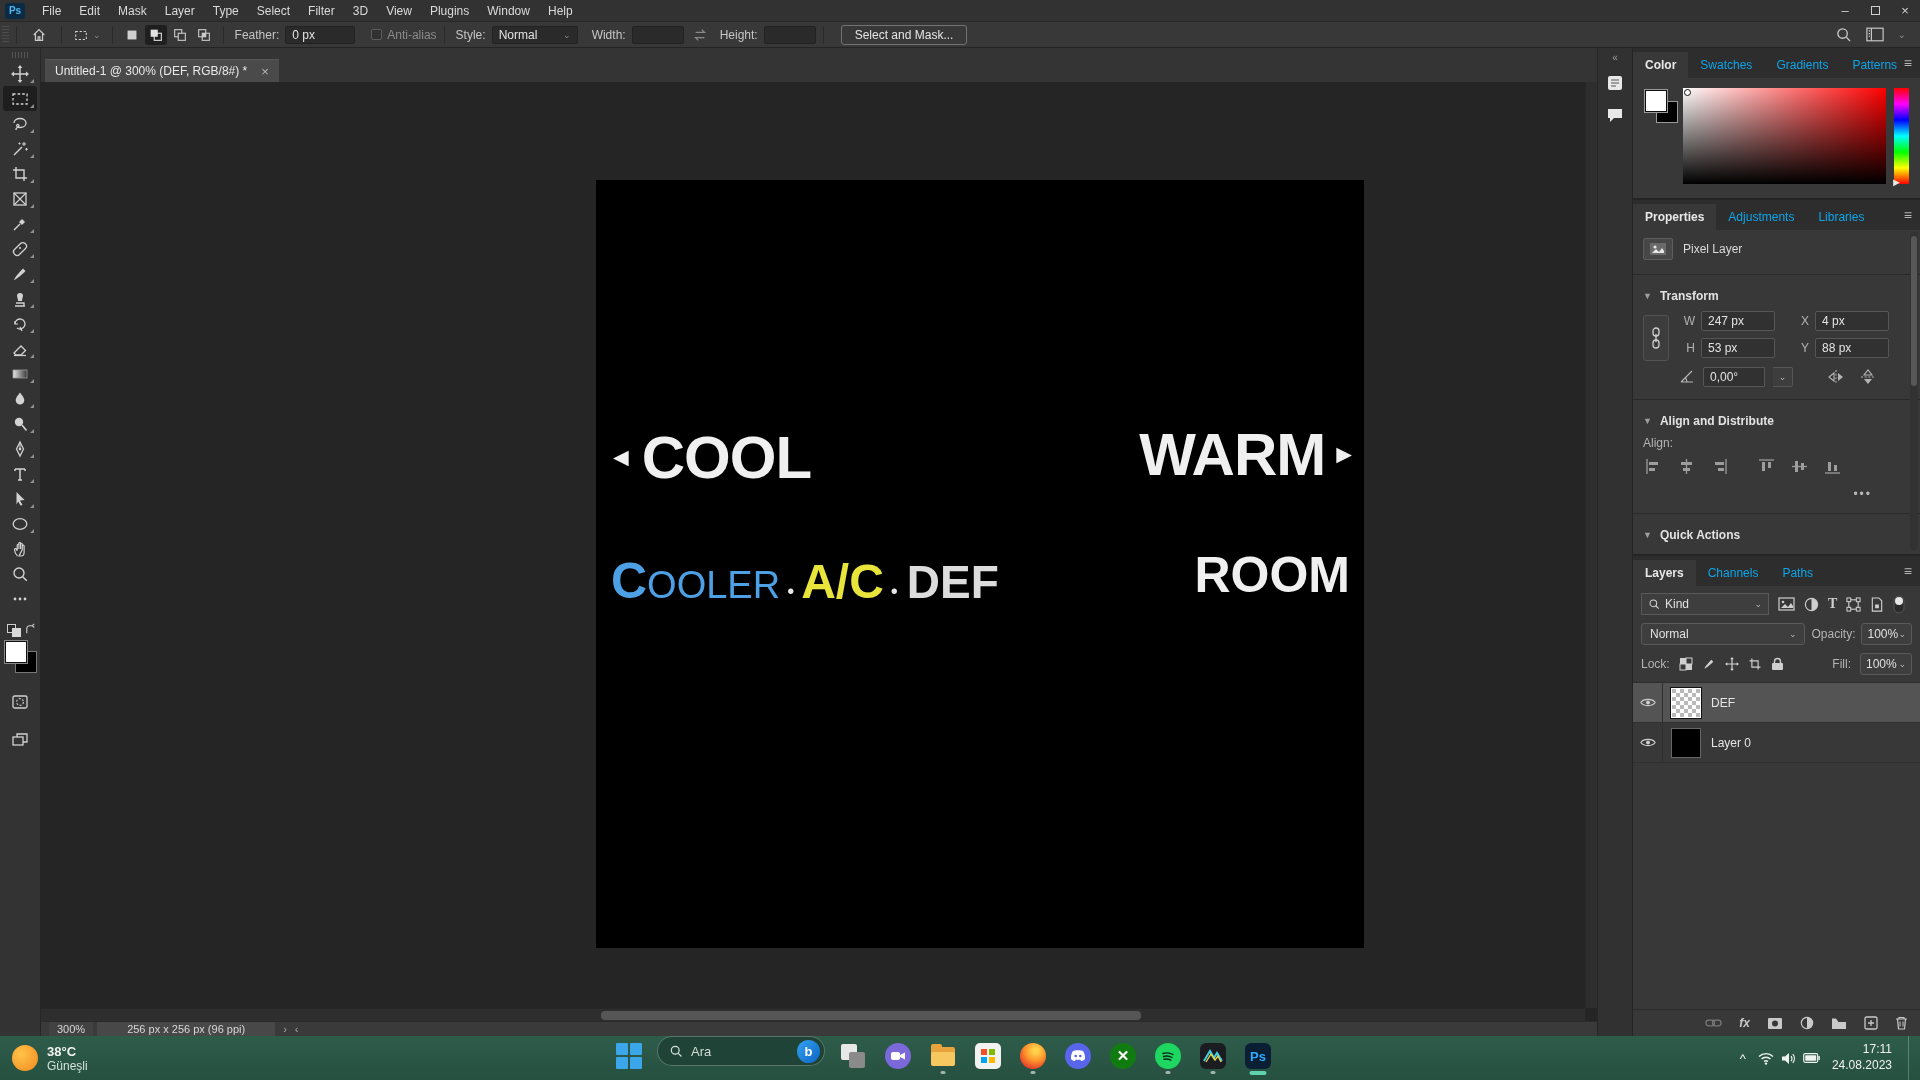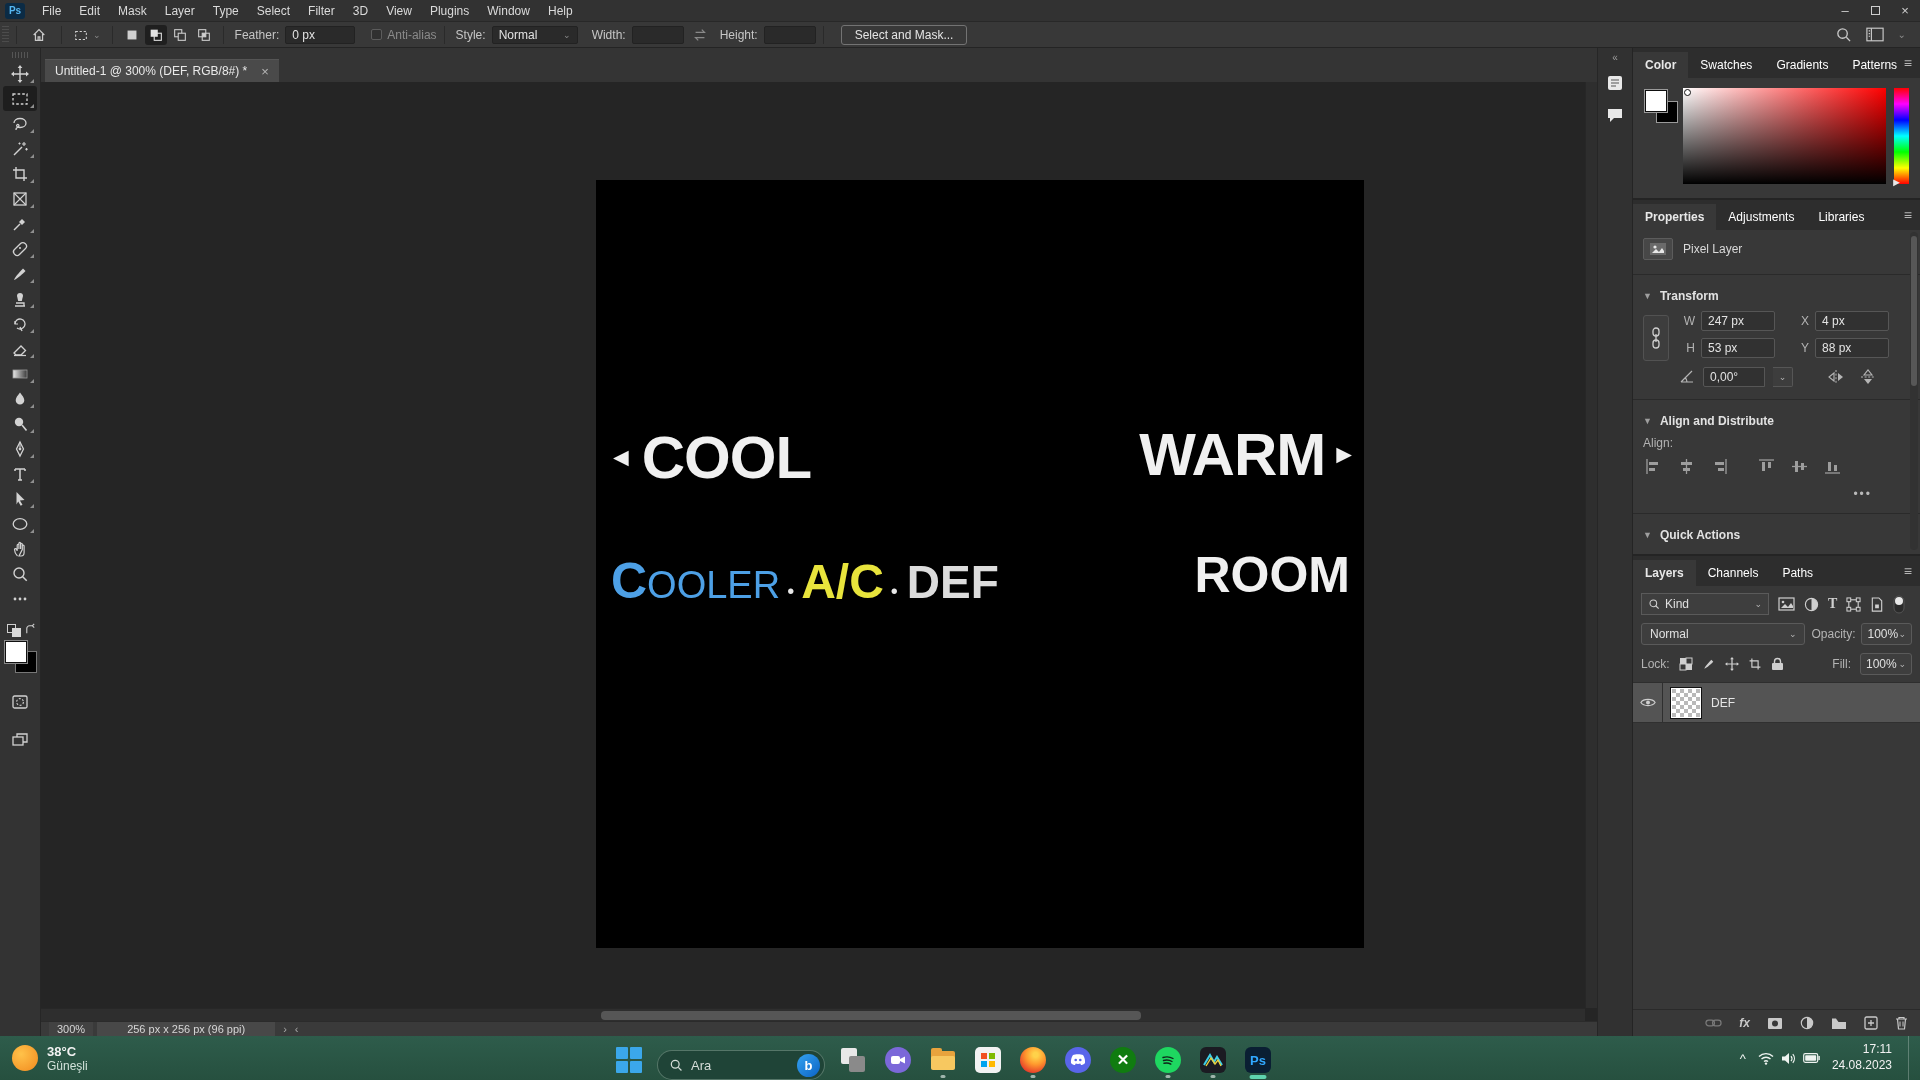--- a/index.html
+++ b/index.html
@@ -86,21 +86,21 @@
   
   #dock { position:absolute; left:1597px; top:48px; width:35px; bottom:44px; background:#313131; border-left:1px solid #262626;
     display:flex; flex-direction:column; align-items:center; }
   #dock-collapse { color:#9c9c9c; font-size:10px; margin:4px 0 8px; }
   .dock-icon { width:24px; height:24px; border-radius:3px; margin-bottom:8px; display:flex; align-items:center; justify-content:center; }
 
   
   #panels { position:absolute; left:1632px; top:48px; right:0; bottom:44px; background:#383838; border-left:1px solid #242424;
     display:flex; flex-direction:column; }
   .tabstrip { height:30px; background:#2d2d2d; display:flex; align-items:flex-end; position:relative; flex:none; }
-  .ptab { height:26px; display:flex; align-items:center; padding:0 12px; color:#ffffff; font-size:12px; }
+  .ptab { height:26px; display:flex; align-items:center; padding:0 12px; color:#0ea5e9; font-size:12px; }
   .ptab.active { background:#383838; color:#e8e8e8; font-weight:bold; }
   .hamburger { position:absolute; right:8px; top:8px; color:#b5b5b5; font-size:14px; line-height:1; }
   .panel-sep { height:2px; background:#242424; flex:none; }
   .sect-header { display:flex; align-items:center; gap:8px; padding:8px 10px 6px; color:#e2e2e2; font-weight:bold; font-size:12px; }
   .chev { color:#9f9f9f; font-size:9px; }
   .divider { height:1px; background:#2a2a2a; margin:6px 0; }
 
   
   #color-content { display:flex; padding:10px 8px 14px 10px; }
   #color-swatch-widget { width:40px; position:relative; height:96px; flex:none; }
@@ -169,21 +169,21 @@
     gap:17px; padding-right:12px; flex:none; }
   #fx-label { color:#c9c9c9; font-size:12px; font-weight:bold; font-style:italic; }
 
   
   #taskbar { position:absolute; left:0; bottom:0; right:0; height:44px;
     background:linear-gradient(to bottom,#2e5c4b,#26503f); display:flex; align-items:center; }
   #weather { display:flex; align-items:center; gap:9px; padding-left:12px; width:190px; }
   #sun-icon { width:26px; height:26px; border-radius:50%; background:radial-gradient(circle at 35% 35%, #ffc24a, #f28a1e); }
   #weather-temp { color:#f2f2f2; font-weight:bold; font-size:13px; }
   #weather-cond { color:#d2e2da; font-size:12px; }
-  #tb-center { position:absolute; left:612px; top:0; height:44px; display:flex; align-items:flex-end; gap:11px; }
+  #tb-center { position:absolute; left:612px; top:0; height:44px; display:flex; align-items:flex-start; gap:11px; }
   #start-btn { width:26px; height:26px; display:grid; grid-template-columns:12px 12px; grid-template-rows:12px 12px; gap:2px; }
   #start-btn span { background:#3ba7ea; border-radius:1px; }
   #tb-search { width:168px; height:30px; border-radius:15px; background:#1f4437; border:1px solid rgba(150,180,165,.45);
     display:flex; align-items:center; padding:0 4px 0 11px; gap:8px; }
   #tb-search .ph { color:#d5ddd8; font-size:13px; }
   #bing-badge { margin-left:auto; width:23px; height:23px; border-radius:50%; background:linear-gradient(135deg,#35a3f1,#0b63c4);
     display:flex; align-items:center; justify-content:center; color:#fff; font-weight:bold; font-size:13px; }
   .tb-app { width:34px; height:40px; display:flex; align-items:center; justify-content:center; position:relative; }
   .run-dot { position:absolute; bottom:2px; left:50%; transform:translateX(-50%); width:5px; height:3px; border-radius:2px; background:#9fb5ac; }
   .app-26 { width:26px; height:26px; }
@@ -756,20 +756,30 @@
     <div class="layer-row selected">
       <div class="eye-cell">
         <svg width="16" height="11" viewBox="0 0 18 12">
             <path d="M1 6c3-4.6 13-4.6 16 0-3 4.6-13 4.6-16 0z" fill="none" stroke="#cfcfcf" stroke-width="1.3"></path>
             <circle cx="9" cy="6" r="2.2" fill="#cfcfcf"></circle>
           </svg>
       </div>
       <div class="layer-thumb" id="thumb-def"></div>
       <span class="layer-name">DEF</span>
     </div>
+    <div class="layer-row">
+      <div class="eye-cell">
+        <svg width="16" height="11" viewBox="0 0 18 12">
+            <path d="M1 6c3-4.6 13-4.6 16 0-3 4.6-13 4.6-16 0z" fill="none" stroke="#cfcfcf" stroke-width="1.3"></path>
+            <circle cx="9" cy="6" r="2.2" fill="#cfcfcf"></circle>
+          </svg>
+      </div>
+      <div class="layer-thumb" id="thumb-layer0"></div>
+      <span class="layer-name">Layer 0</span>
+    </div>
     <div id="layers-fill"></div>
     <div id="layers-bottombar">
       <svg style="opacity:.45" width="17" height="12" viewBox="0 0 18 12">
           <rect x="1" y="3" width="9" height="6" rx="3" fill="none" stroke="#c9c9c9" stroke-width="1.3"></rect>
           <rect x="8" y="3" width="9" height="6" rx="3" fill="none" stroke="#c9c9c9" stroke-width="1.3"></rect>
         </svg>
       <span id="fx-label">fx</span>
       <svg width="16" height="13" viewBox="0 0 16 13">
           <rect x="1" y="1" width="14" height="11" rx="1" fill="#c9c9c9"></rect>
           <circle cx="8" cy="6.5" r="3" fill="#383838"></circle>

